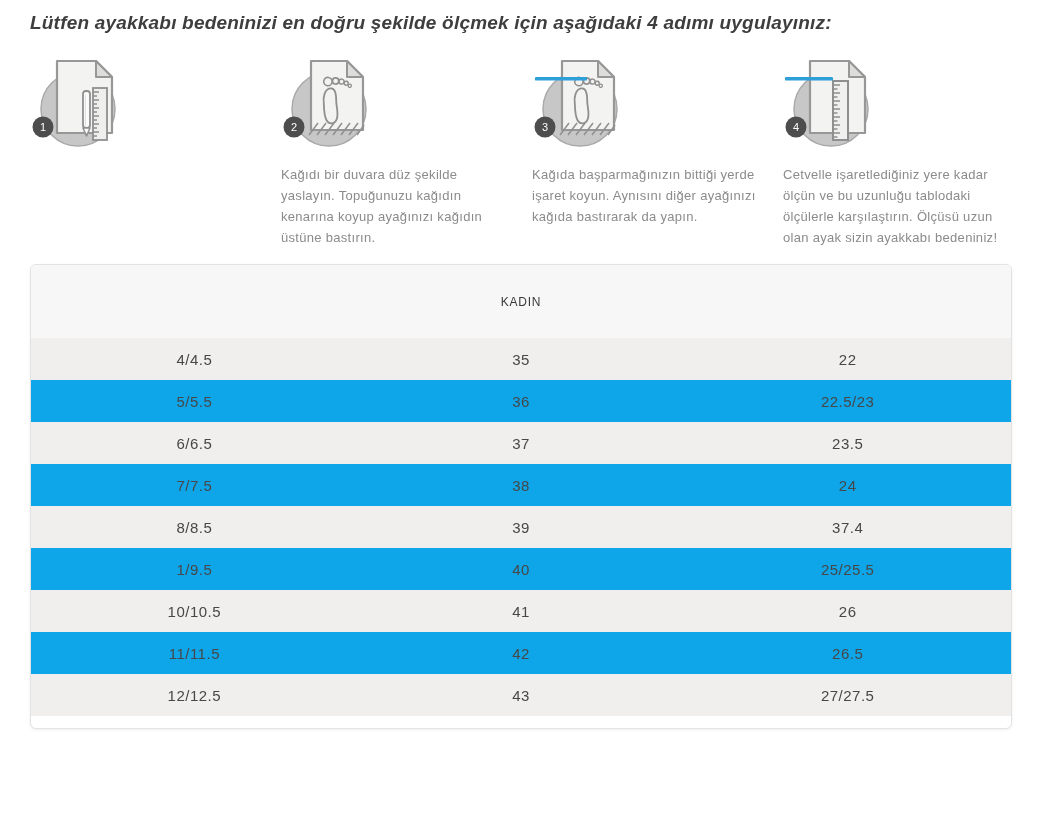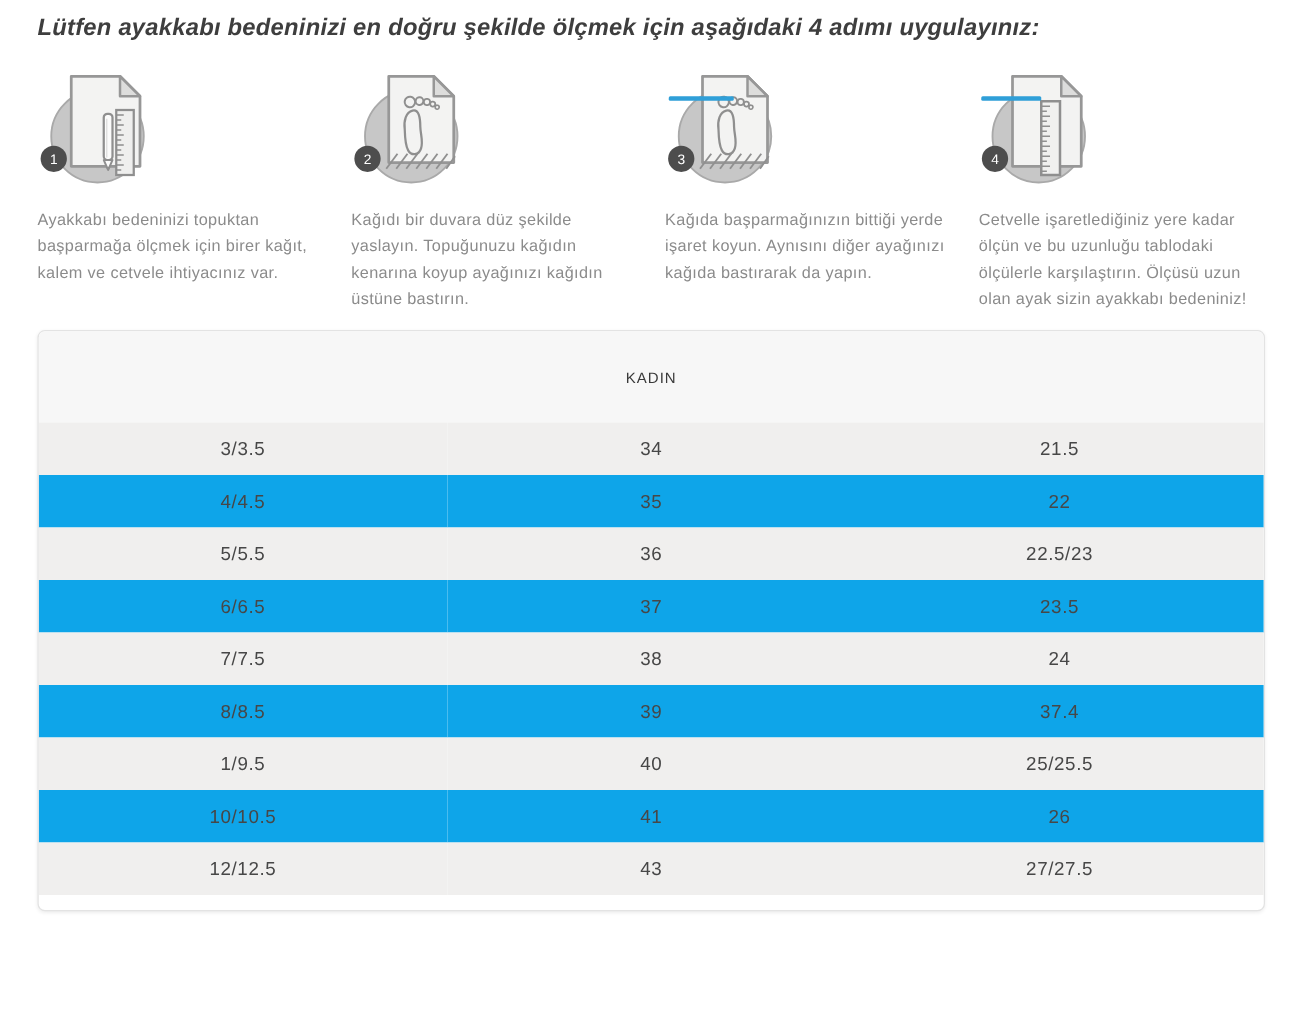--- a/index.html
+++ b/index.html
@@ -62,21 +62,20 @@
         <line x1="55.4" y1="37" x2="55.4" y2="68" stroke="#dcdcdc" stroke-width="1"></line>
         <circle cx="56.5" cy="76.5" r="1.1" fill="#8f8f8f"></circle>
         <rect x="63" y="30" width="14" height="52" fill="#efefee" stroke="#8f8f8f" stroke-width="1.8"></rect>
         <path d="M63 34 h6 M63 38 h4 M63 42 h6 M63 46 h4 M63 50 h6 M63 54 h4 M63 58 h6 M63 62 h4 M63 66 h6 M63 70 h4 M63 74 h6 M63 78 h4" stroke="#8f8f8f" stroke-width="1.3" fill="none"></path>
         <g>
           <circle cx="13" cy="69" r="10.5" fill="#4d4d4d"></circle>
           <text x="13" y="73" text-anchor="middle" font-size="11" fill="#ffffff">1</text>
         </g>
       </svg>
     </span>
-    <div class="step-desc">Ayakkabı bedeninizi topuktan başparmağa ölçmek için birer kağıt, kalem ve cetvele ihtiyacınız var.</div>
   </div>
 
   <div class="step">
     <span class="step-icon">
       <svg viewBox="0 0 100 92" width="100" height="92" aria-hidden="true">
         <circle cx="48" cy="51" r="37" fill="#c7c7c7" stroke="#a9a9a9" stroke-width="1.5"></circle>
         <path d="M30 3 H66 L82 19 V72 H30 Z" fill="#f3f3f2" stroke="#979797" stroke-width="2.2" stroke-linejoin="round"></path>
         <path d="M66 3 V19 H82 Z" fill="#dddddc" stroke="#979797" stroke-width="2" stroke-linejoin="round"></path>
         <path d="M28 77 l9 -12 M36 77 l9 -12 M44 77 l9 -12 M52 77 l9 -12 M60 77 l9 -12 M68 77 l9 -12 M76 77 l7 -10" stroke="#909090" stroke-width="1.5"></path>
         <g transform="rotate(8 52 45)" fill="#f3f3f2" stroke="#8f8f8f">
@@ -143,25 +142,20 @@
 
 <div class="table-wrap">
   <table>
     <thead>
       <tr class="group-row">
         <th colspan="3">KADIN</th>
       </tr>
     </thead>
     <tbody>
         <tr>
-          <td>3/3.5</td>
-          <td>34</td>
-          <td>21.5</td>
-        </tr>
-        <tr>
           <td>4/4.5</td>
           <td>35</td>
           <td>22</td>
         </tr>
         <tr>
           <td>5/5.5</td>
           <td>36</td>
           <td>22.5/23</td>
         </tr>
         <tr>
@@ -183,19 +177,24 @@
           <td>1/9.5</td>
           <td>40</td>
           <td>25/25.5</td>
         </tr>
         <tr>
           <td>10/10.5</td>
           <td>41</td>
           <td>26</td>
         </tr>
         <tr>
+          <td>11/11.5</td>
+          <td>42</td>
+          <td>26.5</td>
+        </tr>
+        <tr>
           <td>12/12.5</td>
           <td>43</td>
           <td>27/27.5</td>
         </tr>
       </tbody>
   </table>
 </div>
 
 </body></html>

